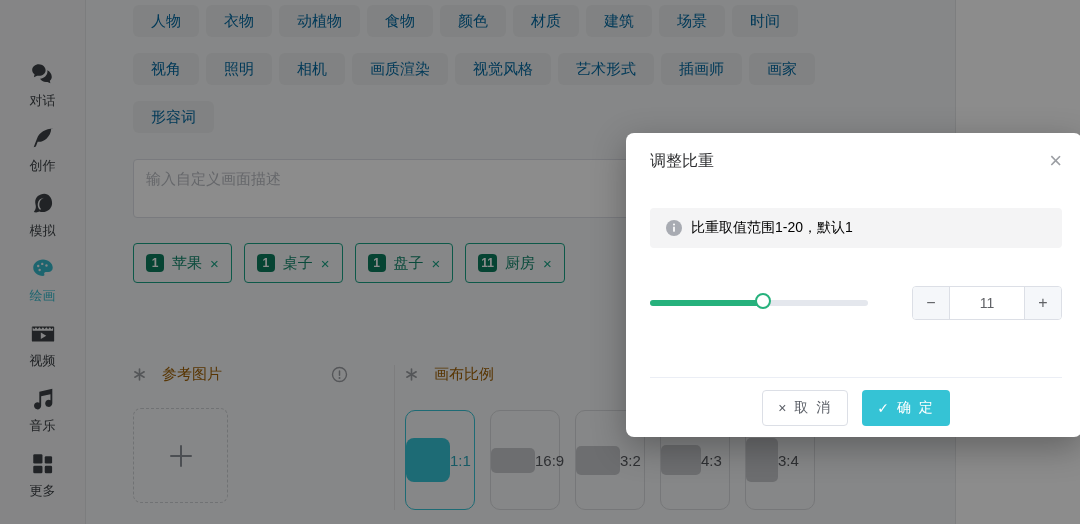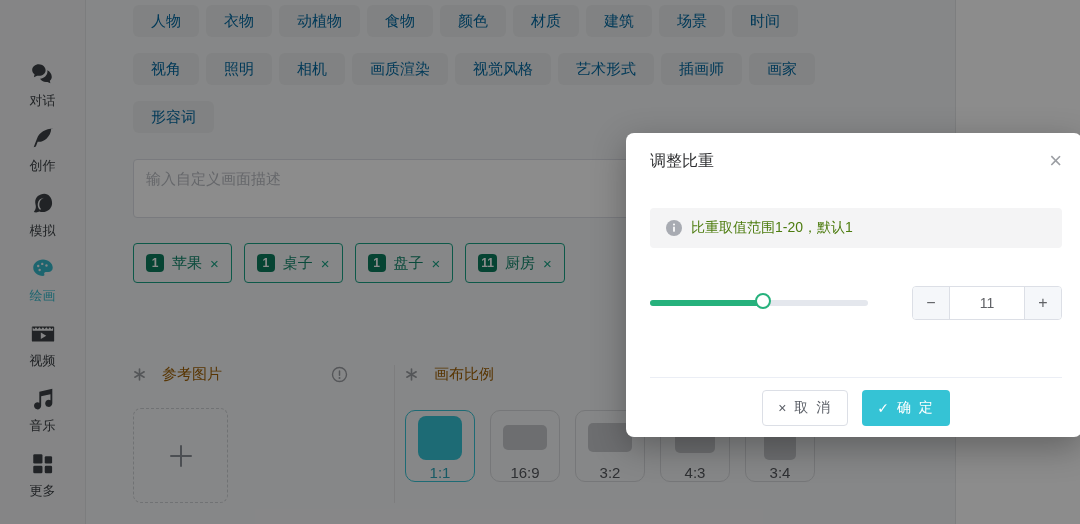--- a/index.html
+++ b/index.html
@@ -77,23 +77,23 @@
   .asterisk { color: #9a9da2; display: flex; }
   .info-outline { color: #9a9da2; display: flex; cursor: pointer; }
   .upload-box {
     width: 95px; height: 95px; margin-top: 24px;
     border: 1px dashed #cdd0d4; border-radius: 8px;
     display: flex; align-items: center; justify-content: center;
     cursor: pointer; color: #8b9097;
   }
   .ratio-row { display: flex; gap: 15px; margin-top: 26px; }
   .rtile {
-    width: 70px; height: 72px;
+    width: 70px; height: 100px;
     border: 1px solid #d7d9dc; border-radius: 10px;
-    display: flex; flex-direction: column; align-items: center;
+    display: flex; flex-direction: row; align-items: center;
     cursor: pointer;
   }
   .rtile .sw-wrap { height: 64px; display: flex; align-items: center; justify-content: center; }
   .rtile .swatch { background: #c7c9cd; border-radius: 5px; }
   .rtile .rlabel { font-size: 15px; color: #55585e; }
   .rtile.selected { border: 1.5px solid #35c3d5; }
   .rtile.selected .swatch { background: #35c3d5; border-radius: 8px; }
   .rtile.selected .rlabel { color: #2aa4b8; }
 
   
@@ -108,21 +108,21 @@
     box-shadow: 0 10px 34px rgba(0,0,0,0.30);
   }
   .modal-head { height: 56px; padding: 0 20px 0 24px; display: flex; align-items: center; justify-content: space-between; }
   .modal-title { font-size: 16px; color: #303133; }
   .modal-close { font-size: 22px; color: #9b9ea3; cursor: pointer; line-height: 1; }
   .modal-body { padding: 0 20px 0 24px; }
   .info-bar {
     margin-top: 19px; height: 40px;
     background: #f4f4f5; border-radius: 4px;
     display: flex; align-items: center; gap: 9px; padding: 0 16px;
-    font-size: 14px; color: #4d7c0f;
+    font-size: 14px; color: #000000;
   }
   .control-row { margin-top: 38px; height: 34px; display: flex; align-items: center; justify-content: space-between; }
   .slider { position: relative; width: 218px; height: 20px; cursor: pointer; }
   .slider-track { position: absolute; top: 7px; left: 0; right: 0; height: 6px; background: #e4e7ed; border-radius: 3px; }
   .slider-fill { height: 6px; background: #26b17c; border-radius: 3px; }
   .slider-handle {
     position: absolute; top: 0; width: 16px; height: 16px;
     background: #fff; border: 2px solid #26b17c; border-radius: 50%;
     transform: translateX(-10px); cursor: grab;
   }

